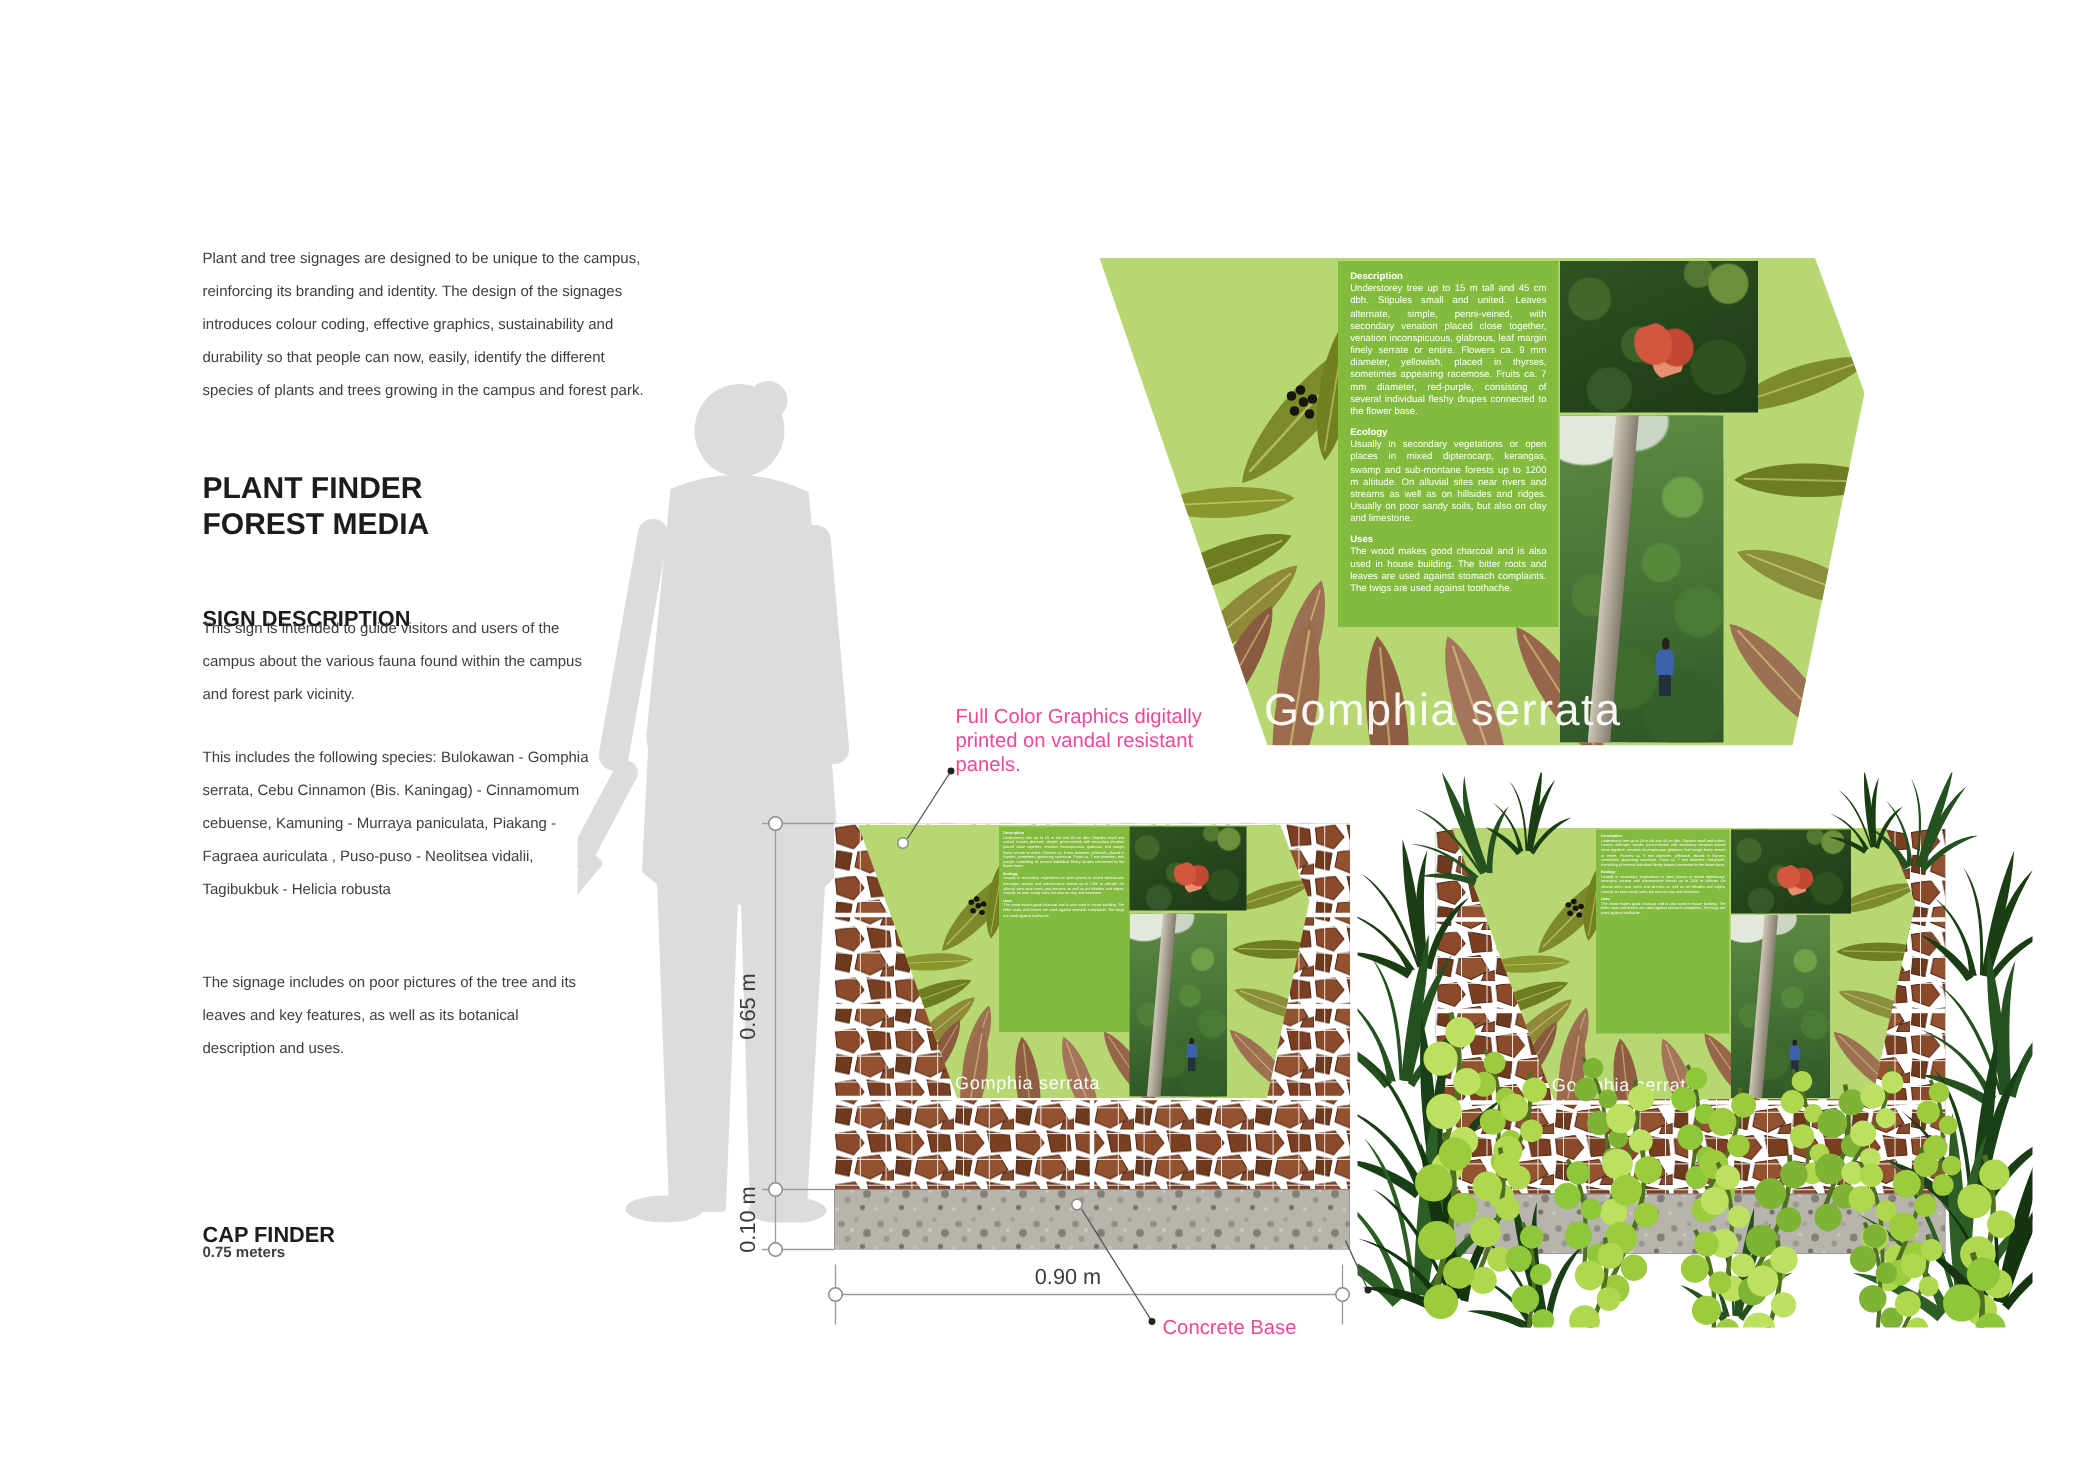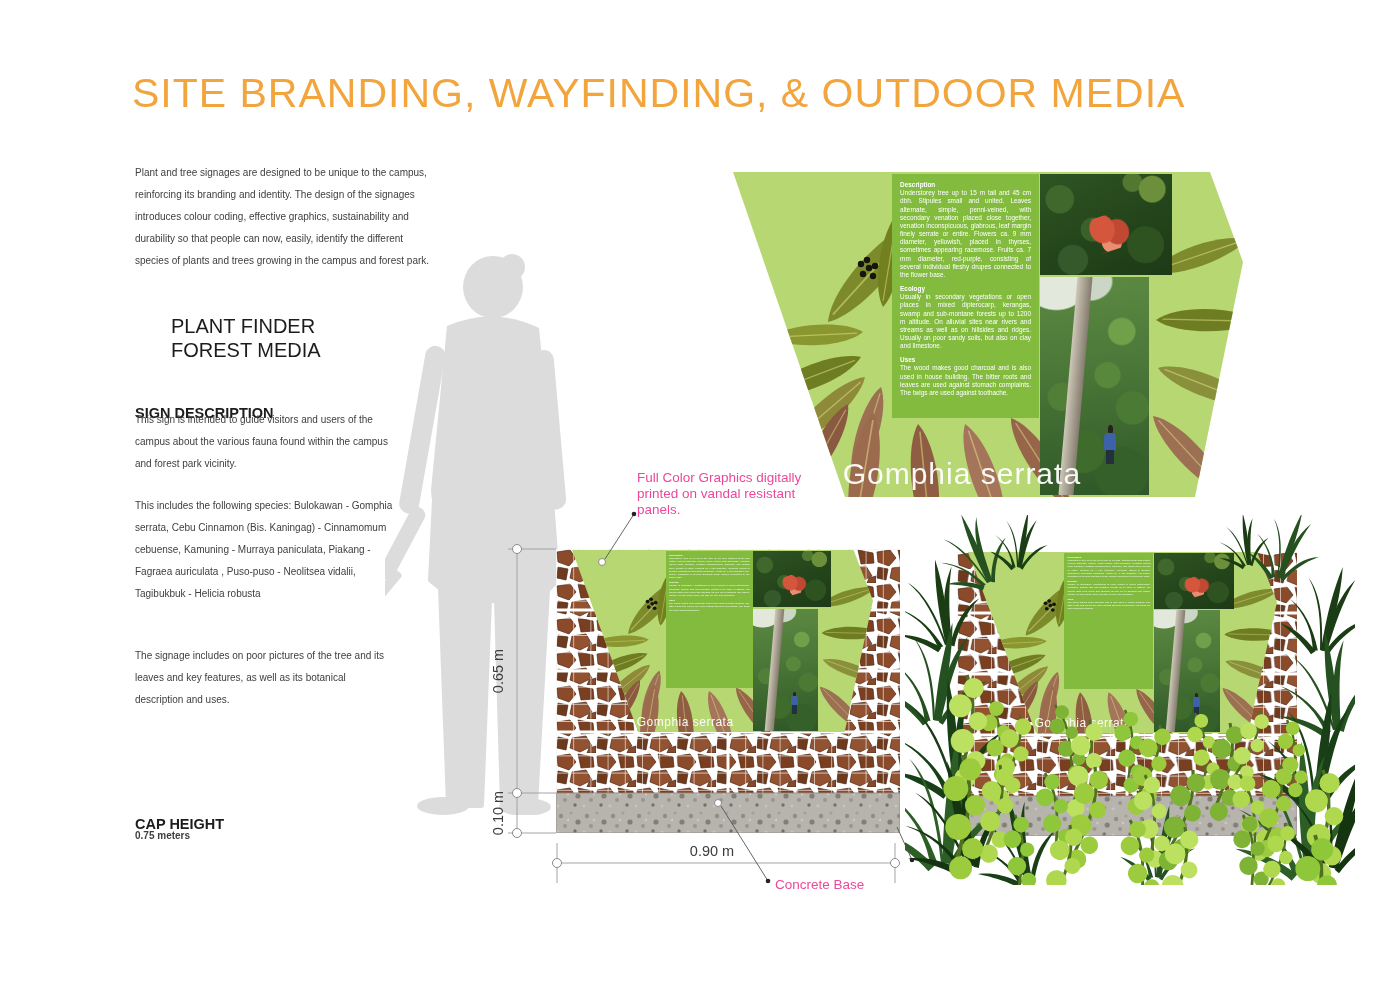--- a/index.html
+++ b/index.html
@@ -4,21 +4,21 @@
 <style>
   html,body{margin:0;padding:0;background:#FFFFFF;}
   .canvas{position:relative;width:1400px;height:989px;background:#FFFFFF;overflow:hidden;
           font-family:"Liberation Sans",sans-serif;}
   .abs{position:absolute;}
 
   
   .page-title{left:132px;top:70px;font-size:41px;letter-spacing:1px;color:#F2A53C;font-weight:400;white-space:nowrap;}
   .body-text{color:#3E3E3E;font-size:10px;line-height:22px;}
   .intro{left:135px;top:162px;width:300px;}
-  .section-title{left:135px;top:314px;font-size:20px;line-height:24px;font-weight:normal;color:#1C1C1C;margin-left:36px;}
+  .section-title{left:135px;top:314px;font-size:20px;line-height:24px;font-weight:bold;color:#1C1C1C;}
   .subhead{font-size:14.5px;font-weight:bold;color:#1C1C1C;margin-top:28px;}
   .sign-desc-h{left:135px;top:377px;}
   .p1{left:135px;top:409px;width:255px;}
   .p2{left:135px;top:495px;width:262px;}
   .p3{left:135px;top:645px;width:255px;}
   .cap-h{left:135px;top:788px;}
   .cap-v{left:135px;top:825px;width:200px;font-weight:bold;}
 
   
   .plant-sign{position:absolute;}
@@ -146,32 +146,31 @@
         <circle cx="3" cy="6" r="4.6"></circle>
           <circle cx="-3" cy="14" r="5.2"></circle>
           <circle cx="5" cy="21" r="4.2"></circle>
         <circle cx="-2" cy="30" r="5.4"></circle>
           <circle cx="4" cy="39" r="4.4"></circle>
           <circle cx="-1" cy="47" r="4.8"></circle>
       </g>
     </defs>
   </svg>
 
-  <div class="abs page-title">SITE BRANDING, WAYFINDING, &amp; OUTDOOR MEDIA</div>
 
   <div class="abs body-text intro">Plant and tree signages are designed to be unique to the campus, reinforcing its branding and identity.  The design of the signages introduces colour coding, effective graphics, sustainability and durability so that people can now, easily, identify the different species of plants and trees growing in the campus and forest park.</div>
   <div class="abs section-title">
     <div>PLANT FINDER</div>
     <div>FOREST MEDIA</div>
   </div>
   <div class="abs subhead sign-desc-h">SIGN DESCRIPTION</div>
   <div class="abs body-text p1">This sign is intended to guide visitors and users of the campus about the various fauna found within the campus and forest park vicinity.</div>
   <div class="abs body-text p2">This includes the following species: Bulokawan - Gomphia serrata, Cebu Cinnamon (Bis. Kaningag) - Cinnamomum cebuense, Kamuning - Murraya paniculata, Piakang - Fagraea auriculata , Puso-puso - Neolitsea vidalii, Tagibukbuk - Helicia robusta</div>
   <div class="abs body-text p3">The signage includes on poor pictures of the tree and its leaves and key features, as well as its botanical description and uses.</div>
-  <div class="abs subhead cap-h">CAP HEIGHT</div>
+  <div class="abs subhead cap-h">CAP FINDER</div>
   <div class="abs body-text cap-v">0.75 meters</div>
 
   <svg class="abs silhouette" viewBox="0 0 200 565">
     <g fill="#DCDCDC">
       <ellipse cx="108" cy="37" rx="30" ry="31"></ellipse>
       <circle cx="127" cy="17" r="13"></circle>
       <path d="M62 76 Q108 56 154 78 L170 240 Q170 262 150 264 L66 264 Q46 262 46 240 Z"></path>
       <rect x="-10" y="0" width="20" height="160" rx="10" transform="translate(158,100) rotate(-5)"></rect>
       <rect x="-10" y="0" width="20" height="170" rx="10" transform="translate(52,96) rotate(10)"></rect>
       <rect x="-8" y="0" width="16" height="80" rx="8" transform="translate(36,258) rotate(28)"></rect>

